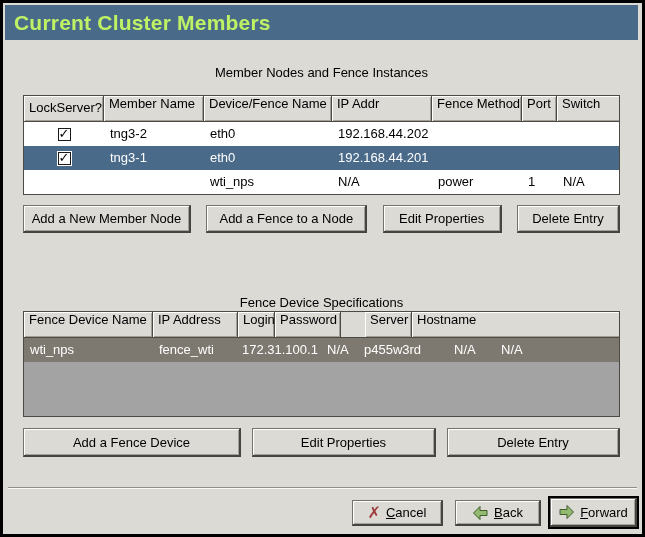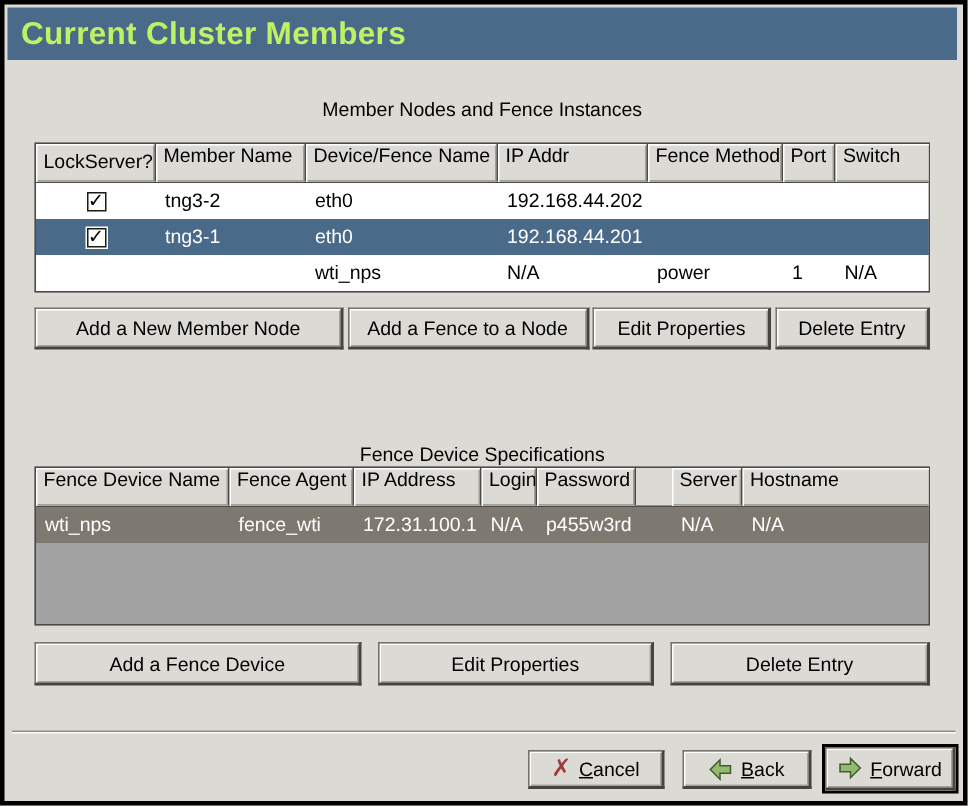--- a/index.html
+++ b/index.html
@@ -76,21 +76,21 @@
     border-right: 2px solid #46443f; border-bottom: 2px solid #46443f;
     box-shadow: inset 1px 1px 0 #ffffff, inset -1px -1px 0 #a5a19a;
     display: flex; align-items: center; justify-content: center;
     font-size: 13px; color: #000; cursor: default; gap: 5px;
     font-family: inherit;
   }
 
   .btnrow { position: absolute; left: 20px; width: 597px; display: flex; justify-content: space-between; }
   .btnrow1 { top: 202px; height: 28px; }
   .btnrow2 { top: 425px; height: 29px; }
-  .btnrow1 .b0 { width: 206px; } .btnrow1 .b1 { width: 161px; }
+  .btnrow1 .b0 { width: 168px; } .btnrow1 .b1 { width: 161px; }
   .btnrow1 .b2 { width: 119px; } .btnrow1 .b3 { width: 103px; }
   .btnrow2 .b0 { width: 218px; } .btnrow2 .b1 { width: 184px; } .btnrow2 .b2 { width: 173px; }
 
   .separator { position: absolute; left: 5px; top: 484px; width: 629px;
     border-top: 1px solid #928e86; border-bottom: 1px solid #fafaf8; }
 
   .footer-btn { position: absolute; top: 497px; height: 26px; }
   .btn-cancel { left: 349px; width: 91px; }
   .btn-back   { left: 452px; width: 86px; }
   .default-ring {
@@ -167,21 +167,20 @@
     <button class="btn b1">Add a Fence to a Node</button>
     <button class="btn b2">Edit Properties</button>
     <button class="btn b3">Delete Entry</button>
   </div>
 
   <div class="caption caption2">Fence Device Specifications</div>
 
   <div class="tv tv2">
     <div class="thead">
       <div class="th c0">Fence Device Name</div>
-      <div class="th c1">Fence Agent</div>
       <div class="th c2">IP Address</div>
       <div class="th c3">Login</div>
       <div class="th c4">Password</div>
       <div class="th c5">Server</div>
       <div class="th c6">Hostname</div>
     </div>
 
     <div class="tr selected-blur">
       <div class="td c0">wti_nps</div>
       <div class="td c1">fence_wti</div>

